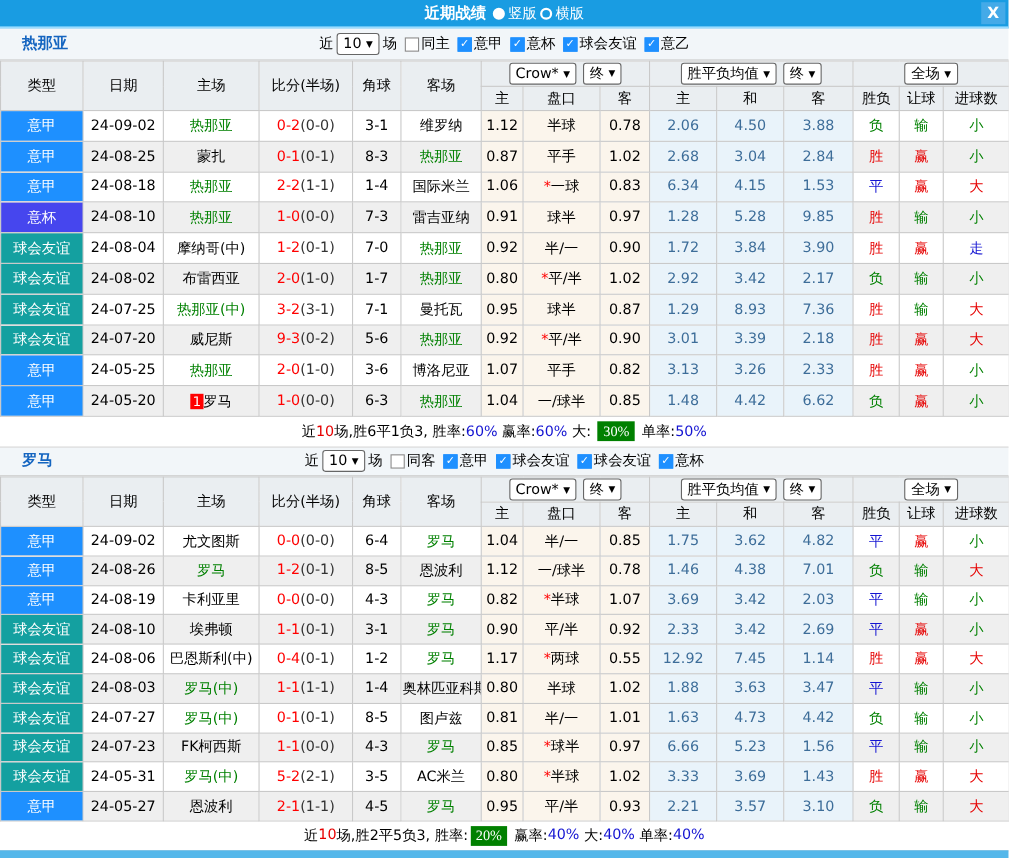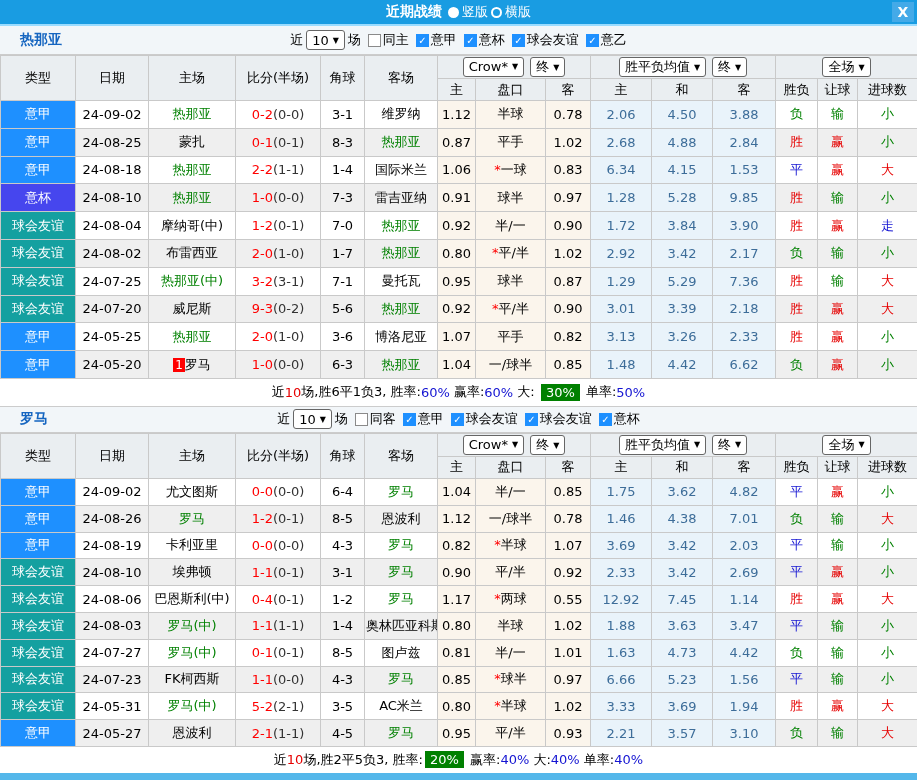--- a/index.html
+++ b/index.html
@@ -67,21 +67,21 @@
   .star { color: #f00; }
   .badge { display: inline-block; background: #f00; color: #fff; padding: 0 2px; font-size: 12px; line-height: 14px; }
   .green-team { color: #008000; }
   
   .summary {
     display: flex; align-items: center; justify-content: center;
     border-bottom: 1px solid #ccc; background: #fff; white-space: pre;
   }
   .s1 .summary { height: 28px; }
   .s2 .summary { height: 27px; }
-  .summary .hl { background: #008000; color: #fff; padding: 1px 5px; margin: 0 2px; }
+  .summary .hl { background: #008000; color: #fff; padding: 1px 5px; margin: 0 2px; font-family: Liberation Serif, serif; }
   .bottom-bar { position: absolute; left: 0; bottom: 0; width: 917px; height: 7px; background: #54b7ea; }
 </style>
 </head>
 <body>
 
 <div class="titlebar">
   <span class="title">近期战绩</span>
   <span class="radio-group">
     <span class="radio sel"></span>
     <span class="radio-label">竖版</span>
@@ -193,21 +193,21 @@
             <td class="league" style="background:#1e90ff">意甲</td>
             <td>24-08-25</td>
             <td><span>蒙扎</span></td>
             <td><span class="ft">0-1</span><span class="ht">(0-1)</span></td>
             <td>8-3</td>
             <td><span class="green-team">热那亚</span></td>
             <td class="pan">0.87</td>
             <td class="pan"><span>平手</span></td>
             <td class="pan">1.02</td>
             <td class="avg">2.68</td>
-            <td class="avg">4.88</td>
+            <td class="avg">3.04</td>
             <td class="avg">2.84</td>
             <td style="color:#e60000">胜</td>
             <td style="color:#e60000">赢</td>
             <td style="color:#008000">小</td>
           </tr>
           <tr>
             <td class="league" style="background:#1e90ff">意甲</td>
             <td>24-08-18</td>
             <td><span class="green-team">热那亚</span></td>
             <td><span class="ft">2-2</span><span class="ht">(1-1)</span></td>
@@ -278,21 +278,21 @@
             <td class="league" style="background:#14a0a0">球会友谊</td>
             <td>24-07-25</td>
             <td><span class="green-team">热那亚(中)</span></td>
             <td><span class="ft">3-2</span><span class="ht">(3-1)</span></td>
             <td>7-1</td>
             <td><span>曼托瓦</span></td>
             <td class="pan">0.95</td>
             <td class="pan"><span>球半</span></td>
             <td class="pan">0.87</td>
             <td class="avg">1.29</td>
-            <td class="avg">5.29</td>
+            <td class="avg">8.93</td>
             <td class="avg">7.36</td>
             <td style="color:#e60000">胜</td>
             <td style="color:#008000">输</td>
             <td style="color:#e60000">大</td>
           </tr>
           <tr>
             <td class="league" style="background:#14a0a0">球会友谊</td>
             <td>24-07-20</td>
             <td><span>威尼斯</span></td>
             <td><span class="ft">9-3</span><span class="ht">(0-2)</span></td>
@@ -567,21 +567,21 @@
             <td>24-05-31</td>
             <td><span class="green-team">罗马(中)</span></td>
             <td><span class="ft">5-2</span><span class="ht">(2-1)</span></td>
             <td>3-5</td>
             <td><span>AC米兰</span></td>
             <td class="pan">0.80</td>
             <td class="pan"><span class="star">*</span><span>半球</span></td>
             <td class="pan">1.02</td>
             <td class="avg">3.33</td>
             <td class="avg">3.69</td>
-            <td class="avg">1.94</td>
+            <td class="avg">1.43</td>
             <td style="color:#e60000">胜</td>
             <td style="color:#e60000">赢</td>
             <td style="color:#e60000">大</td>
           </tr>
           <tr>
             <td class="league" style="background:#1e90ff">意甲</td>
             <td>24-05-27</td>
             <td><span>恩波利</span></td>
             <td><span class="ft">2-1</span><span class="ht">(1-1)</span></td>
             <td>4-5</td>

